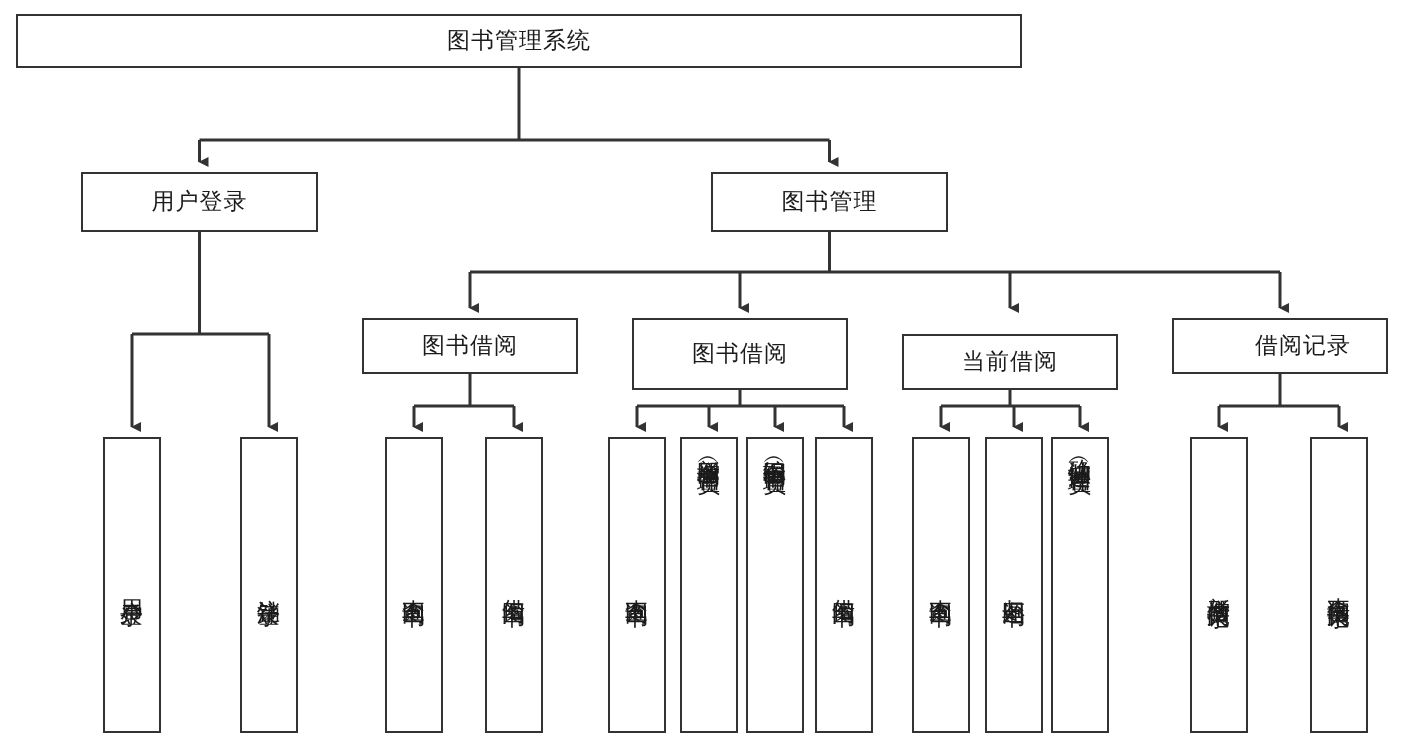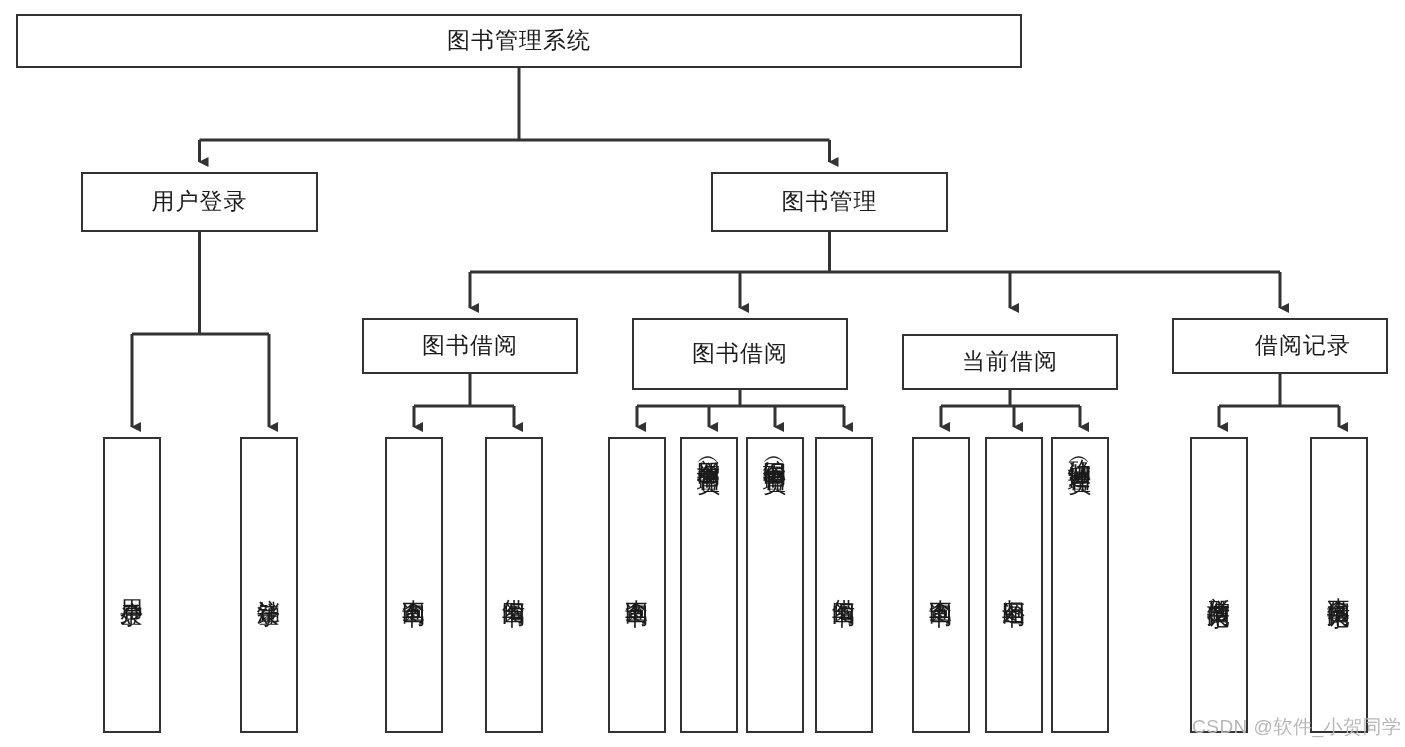--- a/index.html
+++ b/index.html
@@ -171,15 +171,14 @@
         <span class="node-label">确认归还（管理员）</span>
       </div>
       <div class="node-box vertical" style="left: 1190px; top: 437px; width: 58px; height: 296px;">
         <span class="node-label">新增借阅记录</span>
       </div>
       <div class="node-box vertical" style="left: 1310px; top: 437px; width: 58px; height: 296px;">
         <span class="node-label">查询借阅记录</span>
       </div>
     </div>
 
-  <div class="watermark" style="left: 1192px; top: 714px;">CSDN @软件_小贺同学</div>
 
 </div>
 
 </body></html>

